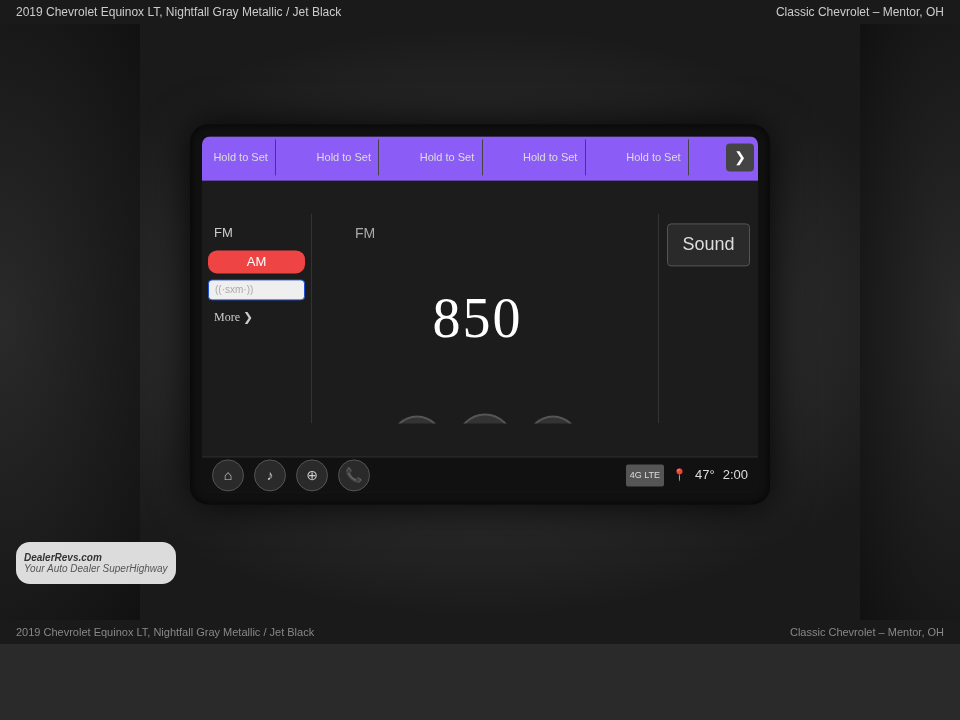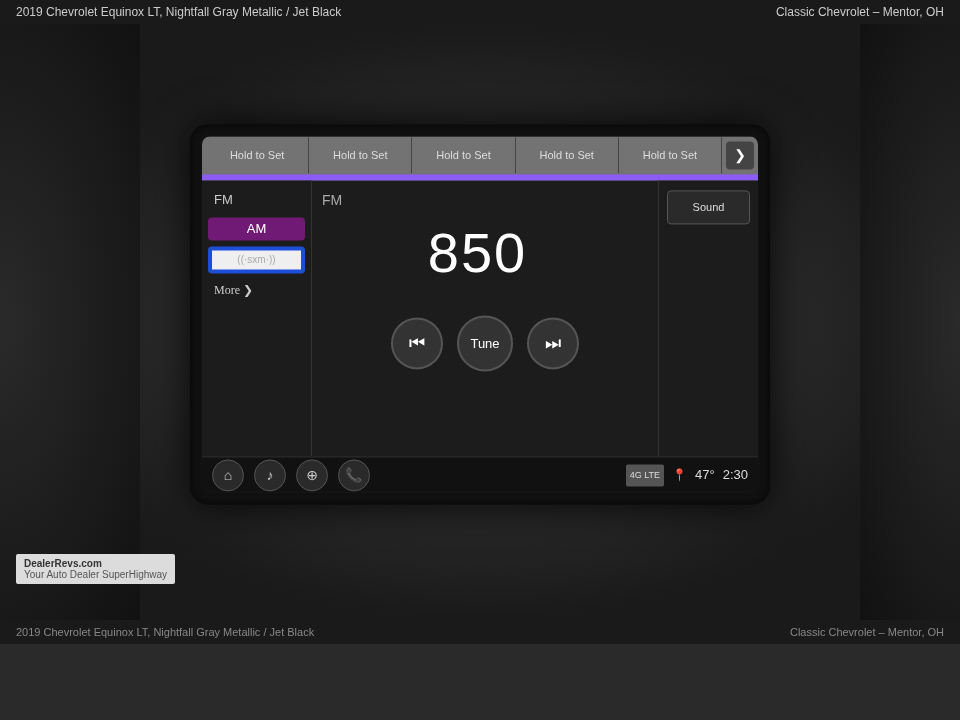--- a/index.html
+++ b/index.html
@@ -1,15 +1,15 @@
 <!DOCTYPE html>
 <html><head>
   <meta charset="utf-8">
   <style>
-    * { margin: 0; padding: 0; box-sizing: border-box; }
+    * { margin: 0; padding: 0; box-sizing: border-box; gap: 33px; }
     body {
       width: 960px;
       height: 720px;
       background: #2a2a2a;
       font-family: Arial, sans-serif;
       overflow: hidden;
       position: relative;
     }
 
     
@@ -69,22 +69,22 @@
       height: 100%;
       overflow: hidden;
       display: flex;
       flex-direction: column;
     }
 
     
     .preset-row {
       display: flex;
       align-items: center;
-      background: #737373;
-      border-bottom: 6px solid #8b5cf6;
+      background: #8b5cf6;
+      border-bottom: 3px solid #8b5cf6;
       padding: 0 4px;
       height: 44px;
       flex-shrink: 0;
     }
 
     .preset-btn {
       flex: 1;
       height: 36px;
       background: transparent;
       border: none;
@@ -137,32 +137,33 @@
       border: none;
       color: #ccc;
       font-size: 13px;
       text-align: left;
       padding: 4px 6px;
       cursor: pointer;
       border-radius: 4px;
     }
 
     .source-btn.active {
-      background: #701a75;
+      background: #ef4444;
       color: #fff;
       text-align: center;
+      border-radius: 9px;
     }
 
     .sxm-logo {
       color: #aaa;
       font-size: 10px;
       padding: 4px 6px;
-      border: 4px solid #1d4ed8;
+      border: 1px solid #1d4ed8;
       border-radius: 4px;
-      text-align: center;
+      text-align: left;
       cursor: pointer;
     }
 
     .more-btn {
       background: transparent;
       border: none;
       color: #ccc;
       font-size: 12px;
       text-align: left;
       padding: 4px 6px;
@@ -185,20 +186,21 @@
       align-self: flex-start;
       margin-bottom: 4px;
     }
 
     .frequency {
       font-size: 56px;
       color: #fff;
       font-weight: 300;
       letter-spacing: 2px;
       margin: 8px 15px 20px 0;
+      font-family: Liberation Serif, serif;
     }
 
     .transport-controls {
       display: flex;
       gap: 14px;
       align-items: center;
       margin-top: 10px;
     }
 
     .transport-btn {
@@ -230,21 +232,21 @@
       padding: 10px 8px;
       gap: 8px;
       border-left: 1px solid #333;
       flex-shrink: 0;
     }
 
     .action-btn {
       background: #2a2a2a;
       border: 1px solid #555;
       color: #ddd;
-      font-size: 11px;
+      font-size: 18px;
       padding: 10px 6px;
       border-radius: 4px;
       cursor: pointer;
       text-align: center;
     }
 
     
     .status-bar {
       display: flex;
       align-items: center;
@@ -309,25 +311,26 @@
       align-items: center;
       height: 24px;
     }
 
     
     .watermark {
       position: absolute;
       bottom: 36px;
       left: 16px;
       background: rgba(255,255,255,0.85);
-      border-radius: 2px;
-      padding: 4px 8px;
+      border-radius: 14px;
+      padding: 10px 8px;
       font-size: 10px;
       color: #333;
       font-weight: bold;
+      font-style: italic;
     }
 
     
     .car-left {
       position: absolute;
       left: 0;
       top: 0;
       width: 140px;
       height: 100%;
       background: radial-gradient(ellipse at left, #2a2a2a, #111);
@@ -397,21 +400,21 @@
           <div class="bottom-nav">
             <button class="nav-icon-btn">⌂</button>
             <button class="nav-icon-btn">♪</button>
             <button class="nav-icon-btn">⊕</button>
             <button class="nav-icon-btn">📞</button>
           </div>
           <div class="status-right">
             <span class="signal-badge">4G LTE</span>
             <span>📍</span>
             <span class="temp-time">47°</span>
-            <span class="temp-time">2:30</span>
+            <span class="temp-time">2:00</span>
           </div>
         </div>
 
       </div>
     </div>
   </div>
 
   <div class="watermark">
     <div>
       <span>DealerRevs</span><span>.com</span>

